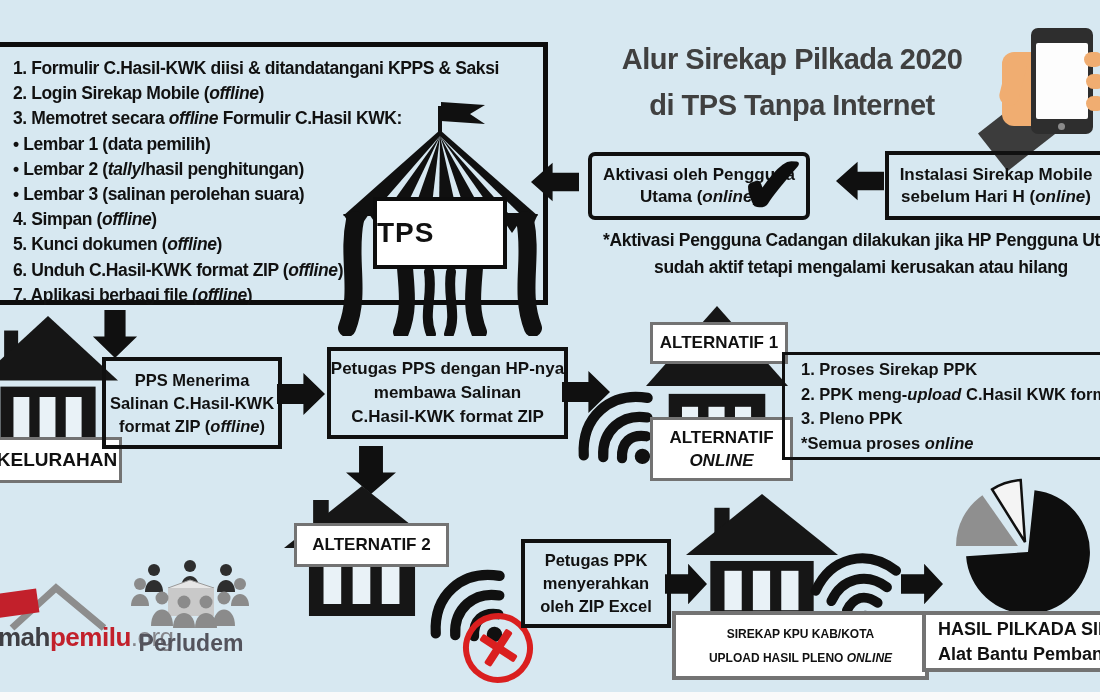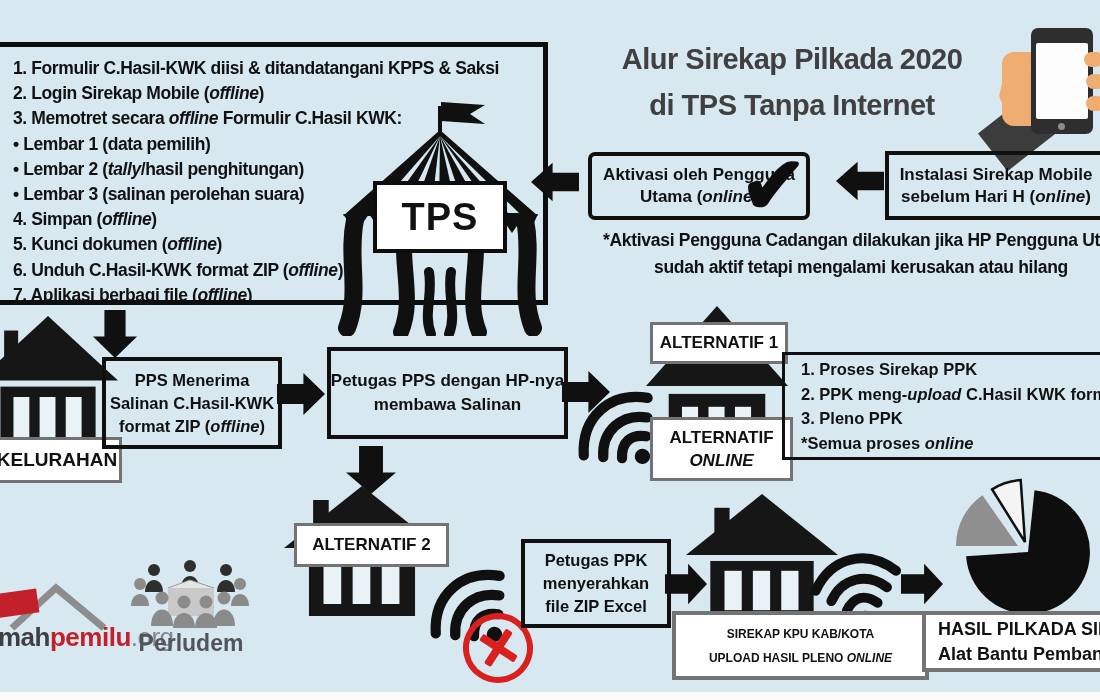--- a/index.html
+++ b/index.html
@@ -29,23 +29,23 @@
   .note{position:absolute;left:603px;top:227px;width:516px;text-align:center;font-size:17.5px;
         line-height:27px;letter-spacing:-0.3px;}
   
   .house,.wifi{position:absolute;}
   .check{position:absolute;font-size:80px;line-height:80px;color:#0d0d0d;}
   
   .xbadge{position:absolute;border:6px solid #da1f1f;border-radius:50%;transform:rotate(-12deg);}
   .xbadge .b1,.xbadge .b2{position:absolute;left:15%;top:43%;width:70%;height:14%;background:#da1f1f;border-radius:2px;}
   .xbadge .b1{transform:rotate(45deg);} .xbadge .b2{transform:rotate(-45deg);}
   
-  .tps-sign{position:absolute;left:373px;top:181px;width:134px;height:72px;background:#fff;
-            border:4px solid #0d0d0d;display:flex;align-items:center;justify-content:center;
-            font-size:38px;letter-spacing:1px;box-sizing:border-box;}
+  .tps-sign{position:absolute;left:373px;top:197px;width:134px;height:72px;background:#fff;
+            border:4px solid #0d0d0d;display:flex;align-items:center;
+            font-size:28px;letter-spacing:1px;box-sizing:border-box;}
   
   .sleeve{position:absolute;left:983px;top:100px;width:92px;height:48px;background:#3c3c3c;transform:rotate(-38deg);}
   .palm{position:absolute;left:1002px;top:52px;width:56px;height:74px;background:#f0ad71;border-radius:12px;}
   .thumb{position:absolute;left:1003px;top:56px;width:20px;height:50px;background:#f0ad71;border-radius:10px;transform:rotate(14deg);}
   .phone{position:absolute;left:1031px;top:28px;width:62px;height:106px;background:#2e2e2e;border-radius:7px;}
   .phone .scr{position:absolute;left:5px;top:15px;width:52px;height:76px;background:#fdfdfd;border-radius:2px;}
   .phone .dot{position:absolute;left:27px;bottom:4px;width:7px;height:7px;border-radius:50%;background:#8b8b8b;}
   .finger{position:absolute;width:19px;height:15px;background:#f0ad71;border-radius:8px;}
   
   .rp-text{position:absolute;left:-2px;top:622px;font-size:26px;letter-spacing:-0.5px;white-space:nowrap;}
@@ -165,20 +165,21 @@
   <div class="fbox" style="left:102px;top:357px;width:172px;height:84px;font-size:16.5px;line-height:23px;">
     <div class="ln">PPS Menerima</div>
     <div class="ln">Salinan C.Hasil-KWK</div>
     <div class="ln">format ZIP (<i>offline</i>)</div>
   </div>
   <div class="ar right" style="left:277px;top:372px;width:48px;height:44px;"></div>
 
   <div class="fbox" style="left:327px;top:347px;width:233px;height:84px;font-size:17px;line-height:24px;">
     <div class="ln">Petugas PPS dengan HP-nya</div>
     <div class="ln">membawa Salinan</div>
+    <div class="ln">C.Hasil-KWK format ZIP</div>
   </div>
   <div class="ar right" style="left:562px;top:370px;width:48px;height:44px;"></div>
   <svg class="wifi" style="left:568px;top:388px;transform:rotate(-42deg);" width="105" height="88" viewBox="0 0 100 86">
       <use href="#sym-wifi"></use>
     </svg>
 
   <svg class="house" style="left:646px;top:306px;" width="142" height="168" viewBox="0 0 150 130" preserveAspectRatio="none">
       <use href="#sym-house"></use>
     </svg>
   <div class="lbox" style="left:650px;top:322px;width:132px;height:36px;font-size:17px;">
@@ -207,21 +208,21 @@
       <use href="#sym-wifi"></use>
     </svg>
   <div class="xbadge" style="left:463px;top:613px;width:58px;height:58px;">
     <div class="b1"></div>
       <div class="b2"></div>
   </div>
 
   <div class="fbox" style="left:521px;top:539px;width:142px;height:81px;font-size:16.5px;line-height:23px;">
     <div class="ln">Petugas PPK</div>
     <div class="ln">menyerahkan</div>
-    <div class="ln">file ZIP Excel</div>
+    <div class="ln">oleh ZIP Excel</div>
   </div>
   <div class="ar right" style="left:665px;top:563px;width:42px;height:42px;"></div>
 
   <svg class="house" style="left:686px;top:494px;" width="152" height="128" viewBox="0 0 150 130" preserveAspectRatio="none">
       <use href="#sym-house"></use>
     </svg>
   <svg class="wifi" style="left:805px;top:545px;transform:rotate(-14deg);" width="105" height="85" viewBox="0 0 100 86">
       <use href="#sym-wifi"></use>
     </svg>
   <div class="lbox" style="left:672px;top:611px;width:249px;height:61px;font-size:12px;line-height:24px;border-width:4px;">

